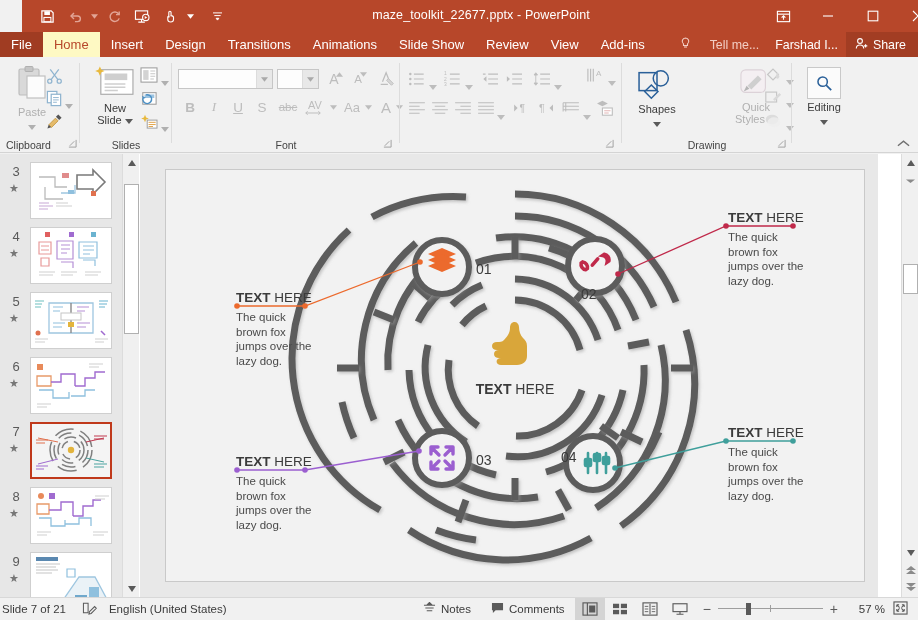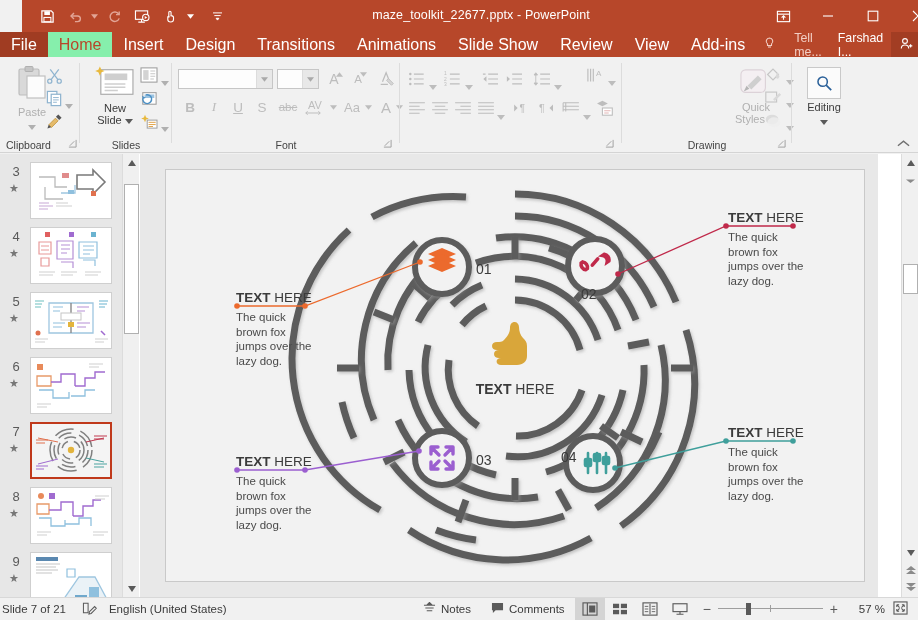--- a/index.html
+++ b/index.html
@@ -31,23 +31,23 @@
   .win-btn { width: 45px; height: 32px; display: flex; align-items: center; justify-content: center; color: #fff; }
   .ribbon-display { width: 44px; height: 32px; display: flex; align-items: center; justify-content: center; color:#fff; }
 
   
   .tabsrow {
     position: absolute; top: 32px; left: 0; width: 918px; height: 25px;
     background: #b7472a; display: flex; align-items: stretch;
   }
   .tab {
     padding: 0 11px; display: flex; align-items: center;
-    font-size: 16px; color: #fff; height: 25px; white-space: nowrap;
-  }
-  .tab.active { background: #86efac; color: #b7472a; }
+    font-size: 13px; color: #fff; height: 25px; white-space: nowrap;
+  }
+  .tab.active { background: #fef9c3; color: #b7472a; }
   .tab.file { background: #a03c22; }
   .tabs-right { margin-left: auto; display: flex; align-items: stretch; }
   .tellme { display: flex; align-items: center; gap: 19px; padding: 0 8px; font-size: 12.4px; color: #f2cdc3; }
   .username { display: flex; align-items: center; padding: 0 8px; font-size: 12.4px; color: #fff; }
   .share { display: flex; align-items: center; gap: 4px; padding: 0 12px 0 9px; font-size: 12.4px; color: #fff; background: #a8destroy; }
   .share { background: #a23d23; }
 
   
   .ribbon {
     position: absolute; top: 57px; left: 0; width: 918px; height: 96px;
@@ -580,20 +580,35 @@
       <div class="dlg" style="right:8px;">
         <svg width="9" height="9" viewBox="0 0 10 10">
             <path d="M1 9h8V1" stroke="#9a9a9a" stroke-width="1" fill="none"></path>
             <path d="M2 7.5 7 2.5" stroke="#9a9a9a" stroke-width="1"></path>
           </svg>
       </div>
       <div class="rgroup-sep" style="left:221px;"></div>
     </div>
 
     <div class="rgroup" style="left:622px; width:170px;">
+      <div class="bigbtn enabled" style="left:10px; top:10px; width:50px;">
+        <span>
+          <svg width="42" height="34" viewBox="0 0 44 36">
+              <rect x="3" y="6" width="19" height="19" fill="none" stroke="#2a6099" stroke-width="1.6"></rect>
+              <path d="M26 4a8 8 0 1 1 0 16 8 8 0 0 1 0-16z" fill="none" stroke="#2a6099" stroke-width="1.6"></path>
+              <path d="M16 19l7 7-7 7-7-7z" fill="none" stroke="#2a6099" stroke-width="1.6"></path>
+            </svg>
+        </span>
+        <span>Shapes</span>
+        <span style="margin-top:2px">
+          <svg width="8" height="5" viewBox="0 0 8 5">
+              <path d="M0 0h8L4 5z" fill="#5a5a5a"></path>
+            </svg>
+        </span>
+      </div>
       <div class="bigbtn" style="left:110px; top:10px; width:48px;">
         <span>
           <svg width="38" height="32" viewBox="0 0 40 34">
               <rect x="4" y="3" width="26" height="24" rx="5" fill="#f4eff2" stroke="#dcd2d8" stroke-width="1.2"></rect>
               <path d="M11 20 22 9l4 4-11 11z" fill="#cfcfcf"></path>
               <path d="M10 20 7 26l6-3z" fill="#b5b5b5"></path>
             </svg>
         </span>
         <span>Quick</span>
         <span style="display:flex; align-items:center; gap:4px;">

